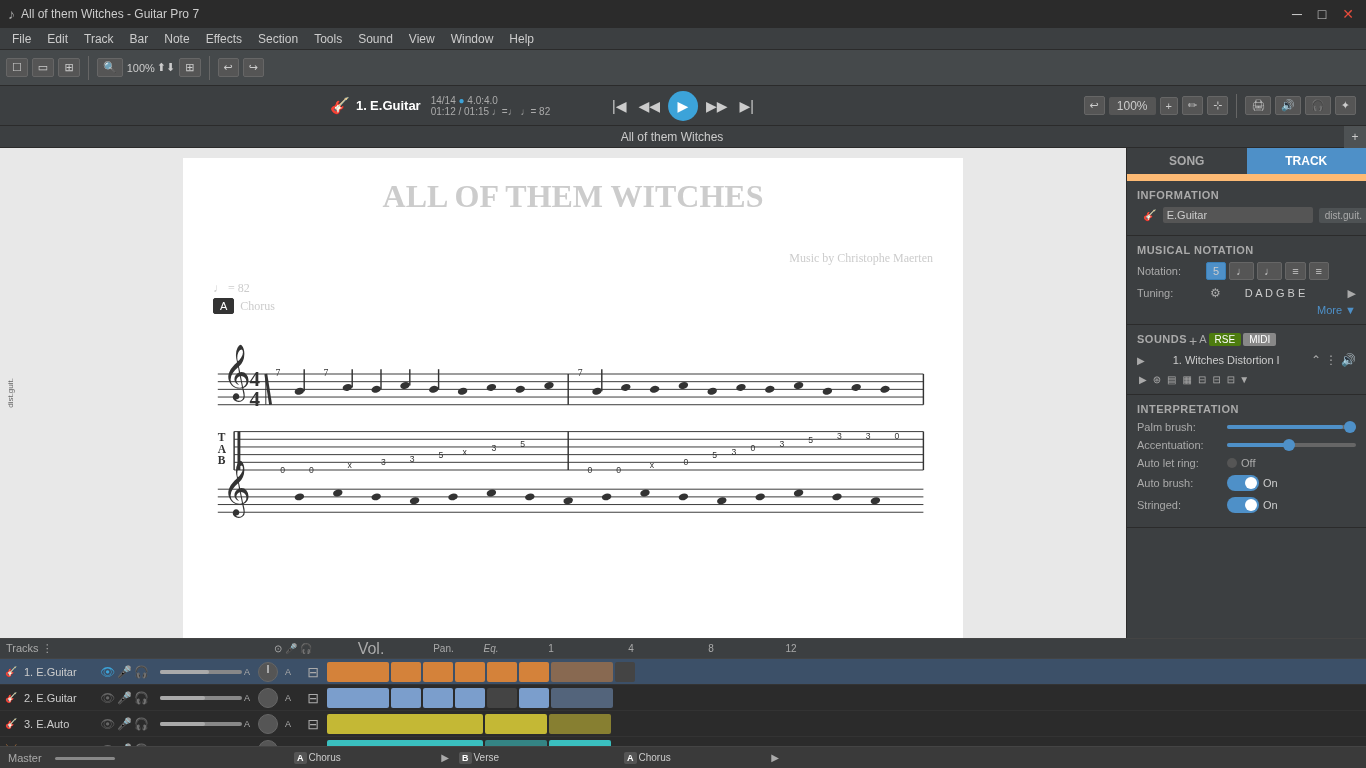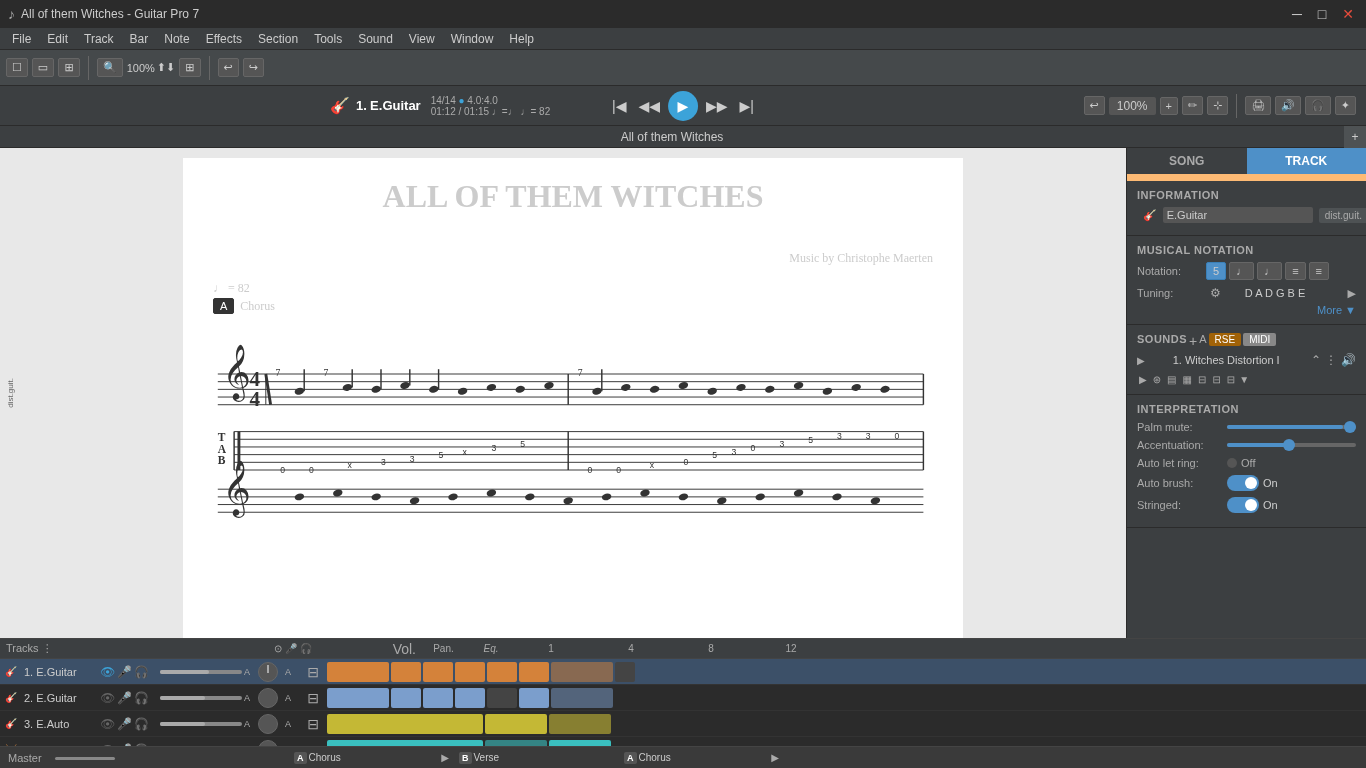--- a/index.html
+++ b/index.html
@@ -65,21 +65,21 @@
     .tuning-label { font-size: 11px; color: #aaa; width: 65px; }
     .tuning-gear { color: #aaa; font-size: 12px; cursor: pointer; }
     .tuning-value { font-size: 11px; color: #ccc; }
     .tuning-arrow { font-size: 11px; color: #aaa; margin-left: auto; cursor: pointer; }
     .more-link { font-size: 11px; color: #4e90c8; cursor: pointer; margin-top: 4px; text-align: right; }
 
     .sounds-header { display: flex; align-items: flex-start; gap: 2px; }
     .sounds-title { font-size: 11px; font-weight: bold; color: #aaa; letter-spacing: 0.5px; }
     .sounds-add { color: #aaa; font-size: 14px; cursor: pointer; }
     .sounds-label { font-size: 11px; color: #aaa; cursor: pointer; }
-    .sounds-badge { background: #a16207; color: white; font-size: 10px; padding: 1px 6px; border-radius: 2px; }
+    .sounds-badge { background: #4d7c0f; color: white; font-size: 10px; padding: 1px 6px; border-radius: 2px; }
     .sounds-badge-midi { background: #888; color: white; font-size: 10px; padding: 1px 6px; border-radius: 2px; }
     .sound-item { display: flex; align-items: center; gap: 4px; padding: 4px 0; }
     .sound-controls { display: flex; align-items: center; gap: 2px; margin-top: 2px; }
     .sound-ctrl-btn { background: none; border: none; color: #aaa; font-size: 10px; cursor: pointer; padding: 1px 2px; }
 
     .interp-row { display: flex; align-items: center; margin-bottom: 6px; }
     .interp-label { font-size: 11px; color: #aaa; width: 90px; }
     .interp-select { background: #555; border: 1px solid #666; color: #ccc; font-size: 11px; padding: 2px 4px; border-radius: 2px; cursor: pointer; }
     .slider-container { flex: 1; display: flex; align-items: center; }
     .slider-track { height: 4px; background: #666; border-radius: 2px; flex: 1; position: relative; }
@@ -416,21 +416,21 @@
         <button class="sound-ctrl-btn">⊟</button>
         <span style="color:#aaa; font-size:10px;">▼</span>
       </div>
     </div>
 
     <div class="panel-section">
       <div class="panel-section-title">INTERPRETATION</div>
 
 
       <div class="interp-row">
-        <span class="interp-label">Palm mute:</span>
+        <span class="interp-label">Palm brush:</span>
         <div class="slider-container">
           <div class="slider-track">
             <div class="slider-fill" style="width:90%;"></div>
             <div class="slider-thumb" style="right:0;"></div>
           </div>
         </div>
       </div>
 
       <div class="interp-row">
         <span class="interp-label">Accentuation:</span>
@@ -466,21 +466,21 @@
     </div>
   </div>
 </div>
 
 <div id="tracks-area">
 
   <div id="tracks-header">
     <span id="tracks-header-label">Tracks  ⋮</span>
     <div id="tracks-cols" style="display:flex; gap:0; align-items:center; margin-left: 155px;">
       <span style="width:65px; font-size:10px; color:#aaa; text-align:center;">⊙ 🎤 🎧</span>
-      <span style="width:90px; font-size:14px; color:#aaa; text-align:right;">Vol.</span>
+      <span style="width:90px; font-size:16px; color:#aaa; text-align:center;">Vol.</span>
       <span style="width:55px; font-size:10px; color:#aaa; text-align:center;">Pan.</span>
       <span style="width:40px; font-size:10px; color:#aaa; text-align:center;font-style:italic;">Eq.</span>
       <span style="width:80px; font-size:10px; color:#aaa; text-align:center;">1</span>
       <span style="width:80px; font-size:10px; color:#aaa; text-align:center;">4</span>
       <span style="width:80px; font-size:10px; color:#aaa; text-align:center;">8</span>
       <span style="width:80px; font-size:10px; color:#aaa; text-align:center;">12</span>
     </div>
   </div>
 
   <div id="tracks-list">

